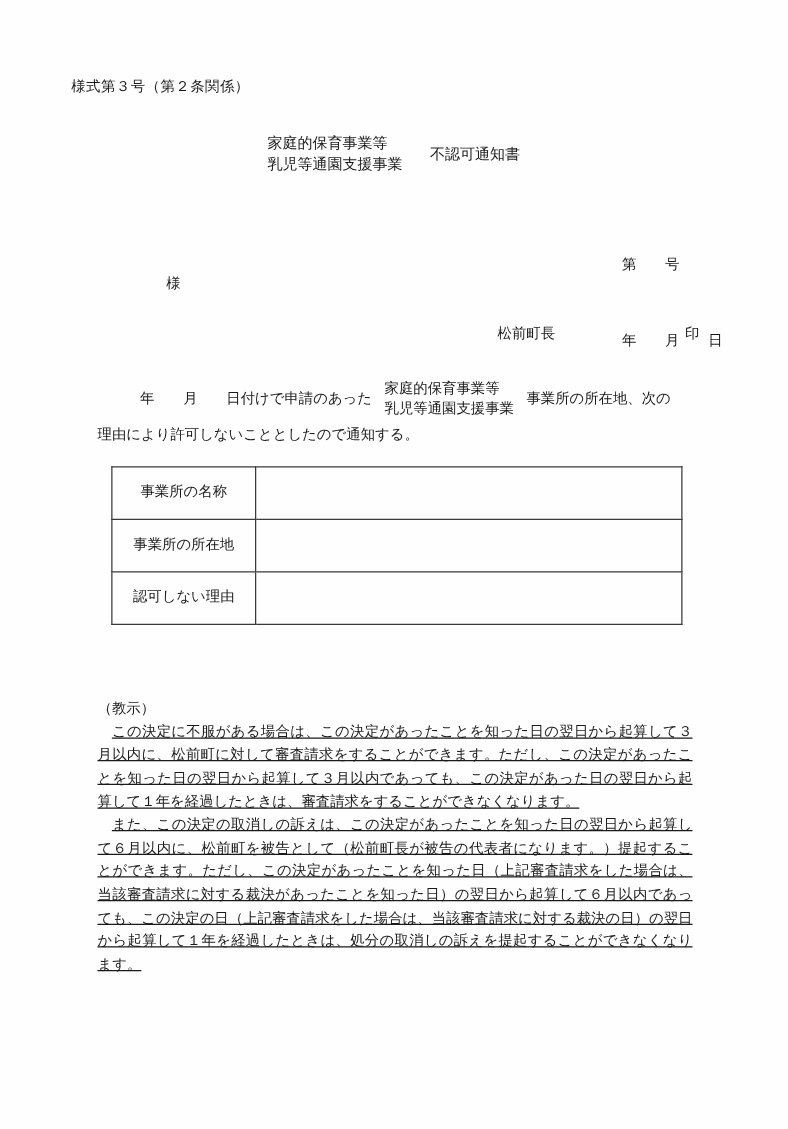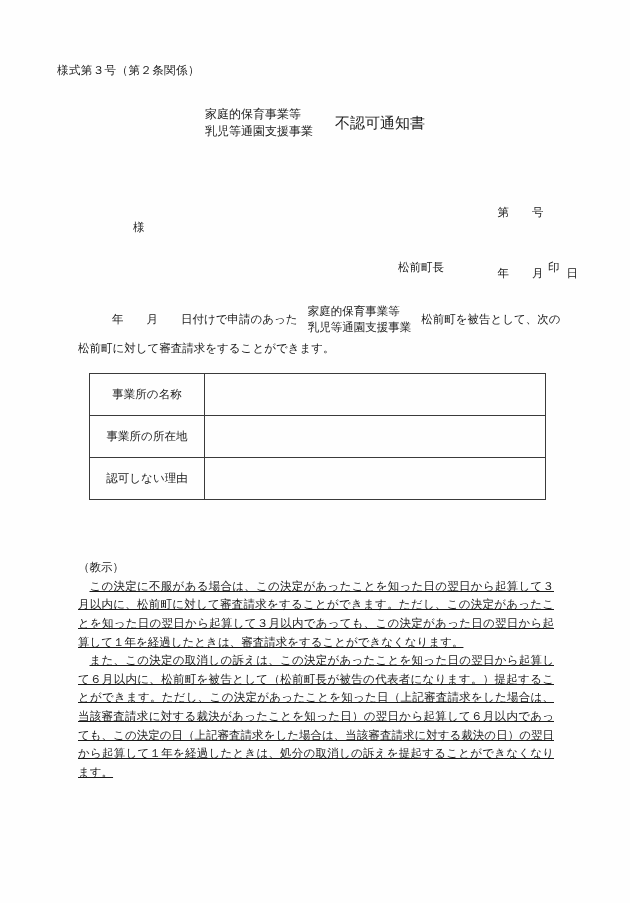--- a/index.html
+++ b/index.html
@@ -49,21 +49,21 @@
   .stack {
     display: inline-flex;
     flex-direction: column;
     align-items: flex-start;
     justify-content: center;
     line-height: 1.42;
   }
   .stack > span { white-space: nowrap; }
   .title-main {
     margin-left: 22px;
-    font-size: 15px;
+    font-size: 12px;
     white-space: nowrap;
   }
 
   
   .meta-block {
     position: absolute;
     right: 52px;
     top: 162px;
     text-align: left;
     font-size: 11.5px;
@@ -183,23 +183,23 @@
   <div class="issuer">松前町長</div>
   <div class="seal">印</div>
 
   <div class="body-para">
     <div class="body-line1">
       <span class="lead">年　　月　　日付けで申請のあった</span>
       <span class="stack">
         <span>家庭的保育事業等</span>
         <span>乳児等通園支援事業</span>
       </span>
-      <span>松前町を被告として、次の</span>
+      <span>事業所の所在地、次の</span>
     </div>
-    <div class="body-line2">松前町に対して審査請求をすることができます。</div>
+    <div class="body-line2">理由により許可しないこととしたので通知する。</div>
   </div>
 
   <table class="info-table">
     <tbody>
       <tr>
         <td class="label">事業所の名称</td>
         <td class="value"></td>
       </tr>
       <tr>
         <td class="label">事業所の所在地</td>

